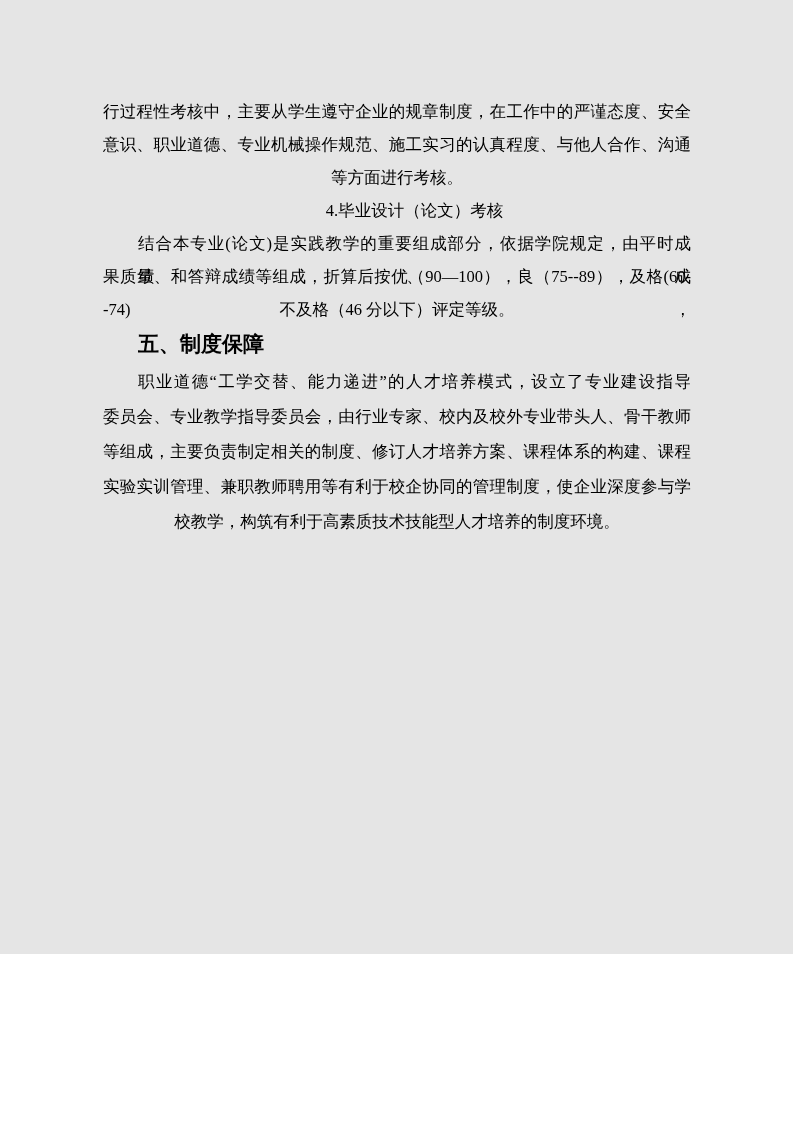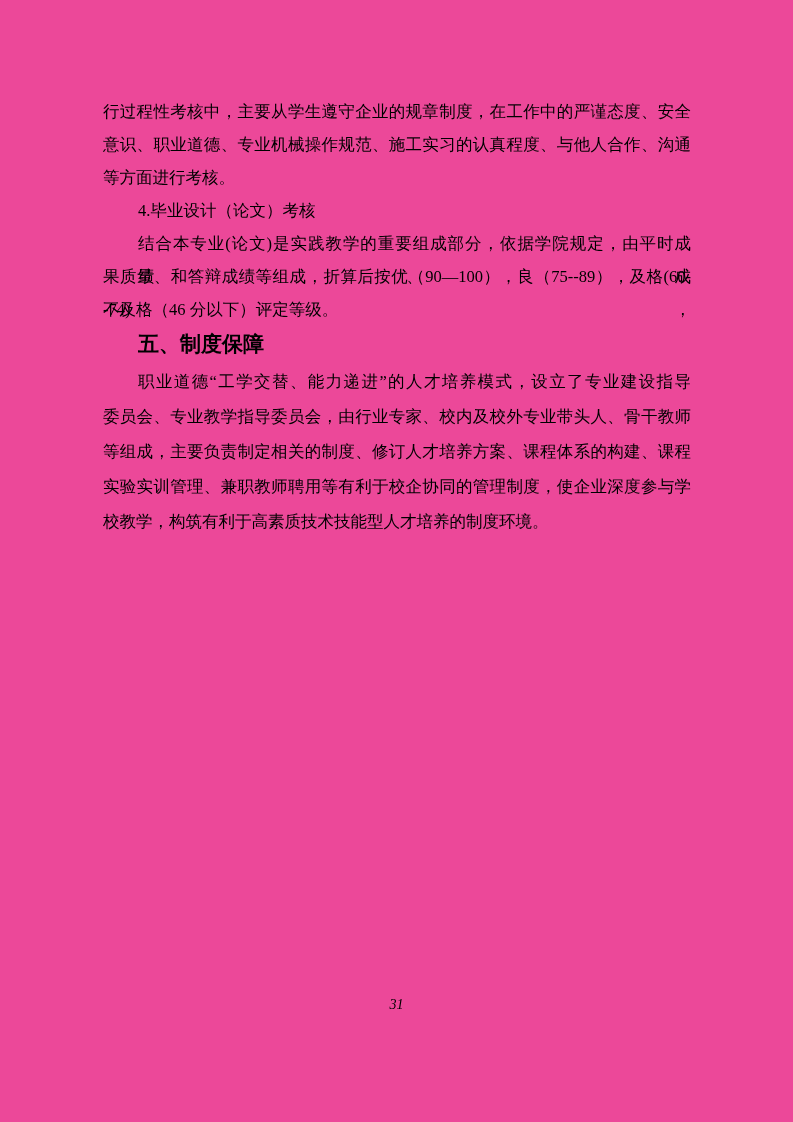--- a/index.html
+++ b/index.html
@@ -3,38 +3,38 @@
 <meta charset="utf-8">
 <style>
   html, body {
     margin: 0;
     padding: 0;
     background: #ffffff;
   }
   .page {
     position: relative;
     width: 793px;
-    height: 1122px;
-    background: #ec4899;
+    height: 954px;
+    background: #e5e5e5;
     overflow: hidden;
     font-family: "Liberation Serif", "DejaVu Serif", serif;
     color: #000000;
   }
   .text-block {
     position: absolute;
     left: 103px;
     top: 95px;
     width: 588px;
     font-size: 16.5px;
   }
   .line {
     line-height: 33px;
     height: 33px;
     white-space: nowrap;
-    text-align: left;
+    text-align: center;
   }
   .just {
     white-space: normal;
     text-align: justify;
     text-align-last: justify;
   }
   .indent {
     padding-left: 35px;
   }
   .para-d .line {

